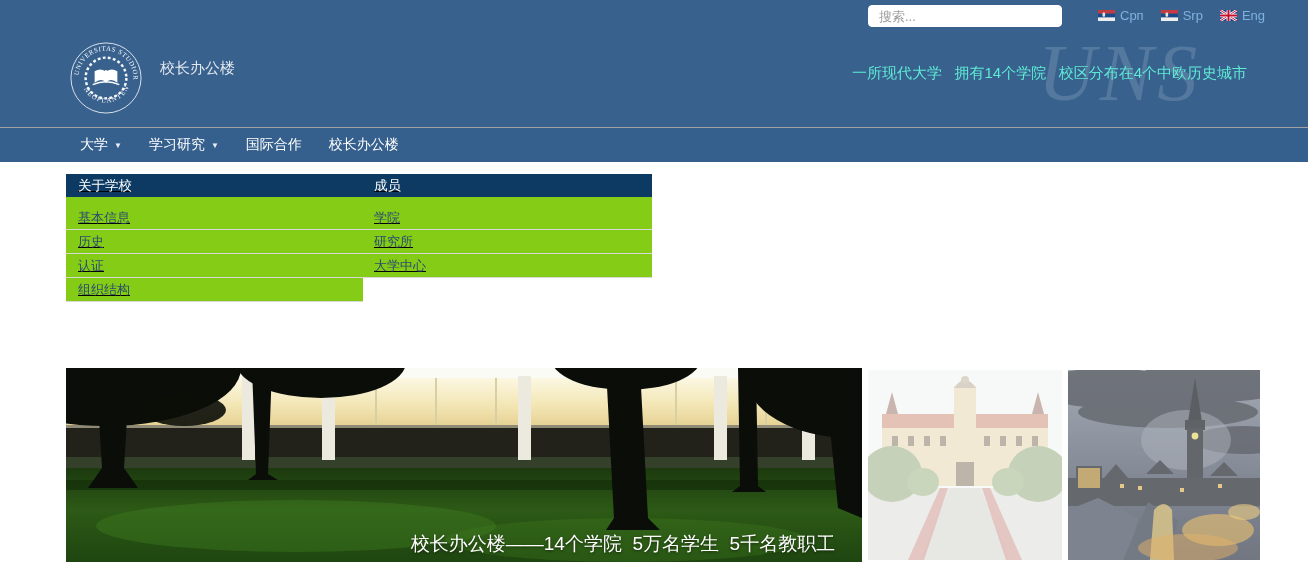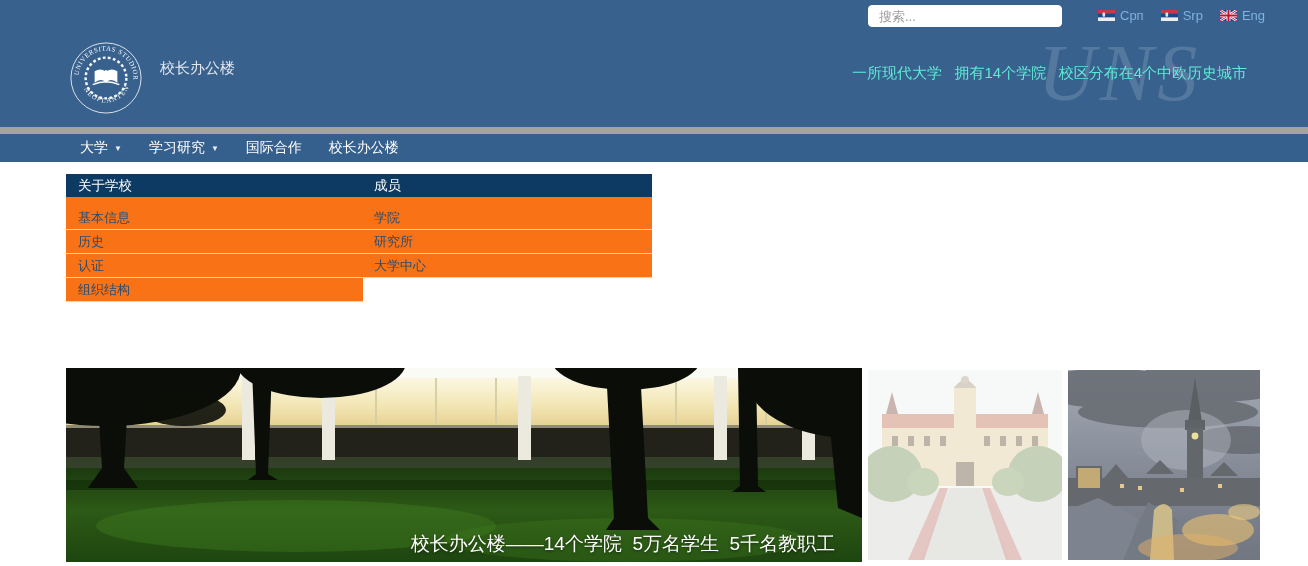--- a/index.html
+++ b/index.html
@@ -26,28 +26,28 @@
     border-bottom: 1px solid rgba(255,255,255,0.75); cursor: pointer; }
   .name-zh { color: rgba(255,255,255,0.85); font-size: 15px; margin-top: 5px; }
   .watermark { position: absolute; left: 1038px; top: 28px; font-family: "Liberation Serif", serif;
     font-style: italic; font-size: 80px; letter-spacing: 4px; color: rgba(255,255,255,0.15);
     pointer-events: none; }
   .tagline { position: absolute; right: 61px; top: 64px; color: #5eead4; font-size: 15px;
     white-space: pre; }
 
   
   .navbar { position: absolute; left: 0; top: 127px; width: 1308px; height: 35px;
-    background: #355f8c; border-top: 7px solid #a3a3a3; display: flex; align-items: center;
+    background: #355f8c; border-top: 1px solid #a3a3a3; display: flex; align-items: center;
     padding-left: 80px; gap: 27px; }
   .nav-item { display: flex; align-items: center; gap: 6px; color: #ffffff; font-size: 14px;
     cursor: pointer; }
   .caret { font-size: 8px; color: #e9eff6; line-height: 1; padding-top: 2px; }
 
   
-  .panel { position: absolute; top: 174px; background: #f97316; }
+  .panel { position: absolute; top: 174px; background: #84cc16; text-decoration: underline; }
   .panel-1 { left: 66px; width: 297px; }
   .panel-2 { left: 362px; width: 290px; }
   .panel-header { background: #0c3a63; color: #ffffff; height: 23px; line-height: 23px;
     padding-left: 12px; font-size: 13.5px; }
   .panel-items { margin-top: 9px; }
   .panel-item { height: 24px; line-height: 23px; padding-left: 12px; color: #2b4c6f;
     font-size: 13px; border-bottom: 1px solid #d8d8d8; cursor: pointer; }
 
   
   .hero { position: absolute; left: 66px; top: 368px; width: 796px; height: 194px;

